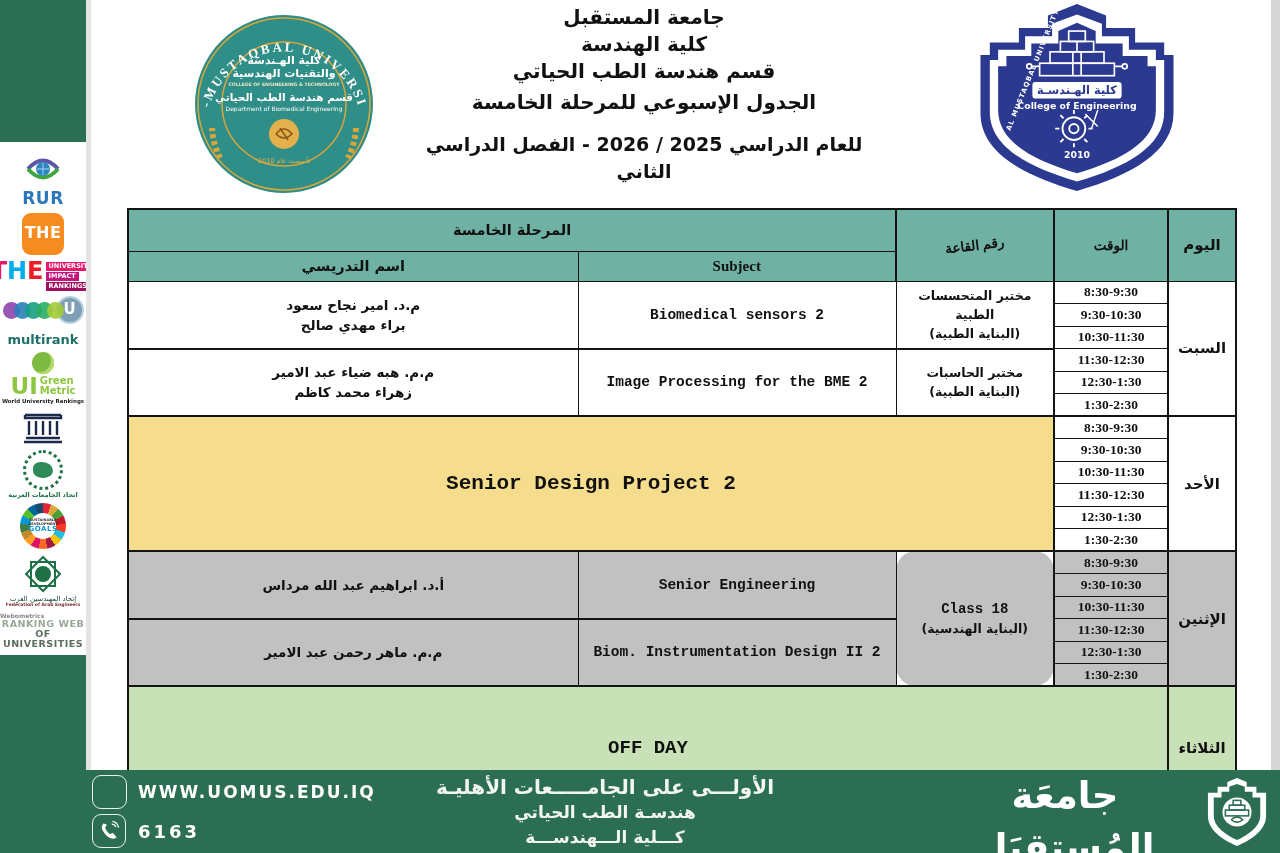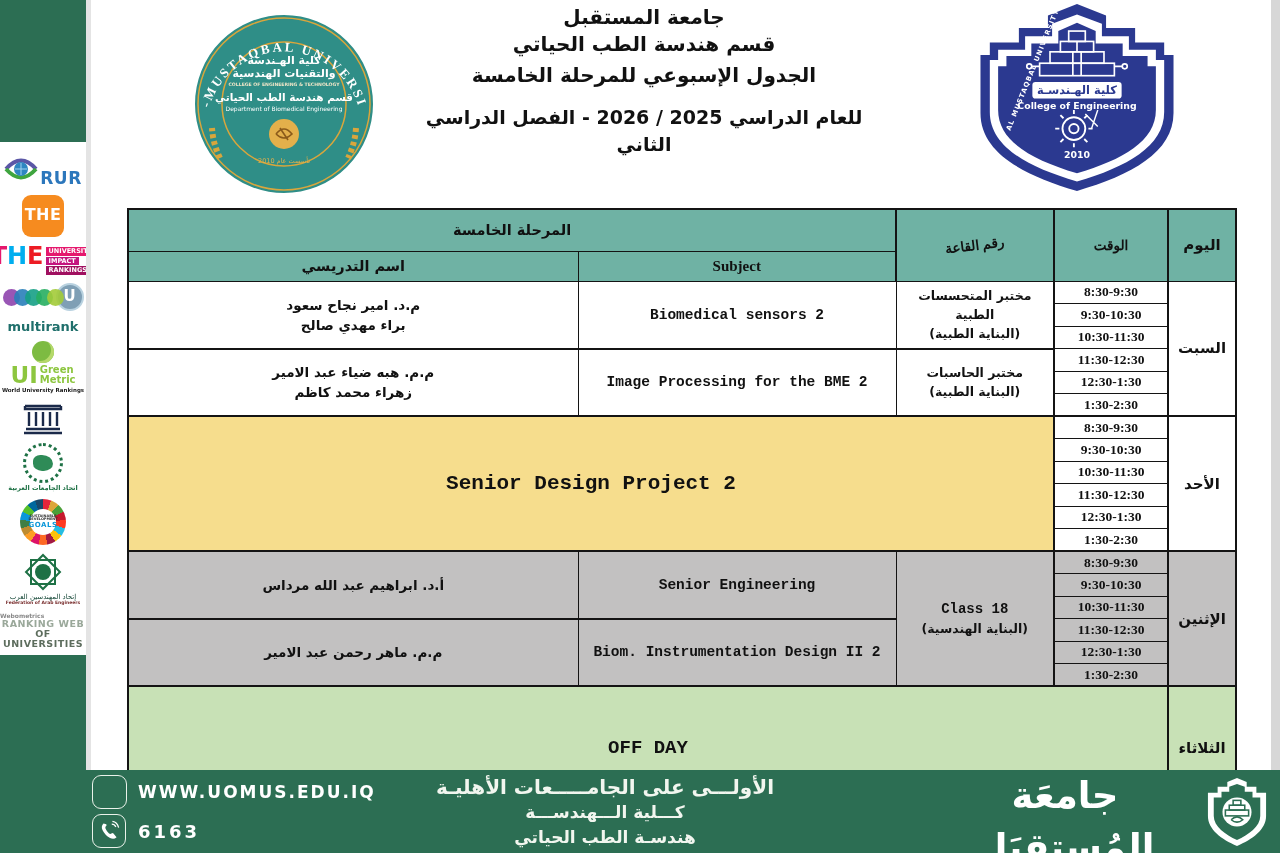--- a/index.html
+++ b/index.html
@@ -13,21 +13,21 @@
   .side-strip { position:absolute; left:0; top:0; width:86px; height:853px; background:#2C6E53; }
   .side-panel {
     position:absolute; left:0; top:142px; width:86px; height:513px; background:#fff;
     display:flex; flex-direction:column; align-items:center; justify-content:space-between;
     padding:8px 0 6px 0; overflow:hidden;
   }
   .v-divider  { position:absolute; left:86px; top:0; width:5px; height:770px; background:#E4E4E4; }
   .right-edge { position:absolute; left:1271px; top:0; width:9px; height:770px; background:#D7D7D7; }
 
   .logo { display:flex; flex-direction:column; align-items:center; justify-content:center; line-height:1.05; text-align:center; }
-  .rur-wrap { flex-direction:row; gap:2px;align-items:flex-end; }
+  .rur-wrap { flex-direction:column; gap:2px; }
   .rur-txt { color:#2C77BC; font-weight:bold; font-size:17px; letter-spacing:0.5px; }
   .the-box { width:42px; height:42px; background:#F68B1F; border-radius:9px; display:flex; align-items:center; justify-content:center; }
   .the-box span { color:#fff; font-weight:bold; font-size:16px; letter-spacing:0.5px; }
   .impact { flex-direction:row; gap:2px; align-items:flex-start; }
   .impact-the { font-weight:bold; font-size:24px; line-height:24px; }
   .impact-the .t{color:#E5186D}.impact-the .h{color:#00AEEF}.impact-the .e{color:#ED1C24}
   .impact-bars { display:flex; flex-direction:column; gap:1px; margin-top:3px; }
   .impact-bars span { display:block; color:#fff; font-size:6.5px; font-weight:bold; padding:1px 3px; }
   .ib1{background:#E5186D}.ib2{background:#C4157F;align-self:flex-start}.ib3{background:#A01060;align-self:flex-start}
   .mr-circles { display:flex; align-items:center; height:30px; }
@@ -79,21 +79,21 @@
   td { border:1px solid #141414; text-align:center; vertical-align:middle; font-weight:bold; padding:0; }
   .hrow1 { height:42px; } .hrow2 { height:30px; } tr.slot { height:22.5px; } tr.tue-row { height:124px; }
   .teal { background:#6FB2A4; }
   .th-stage { font-size:14.5px;margin-left:30px; }
   .th-ar { font-size:14.5px; }
   .th-subject { font-size:15px; font-family:"Liberation Serif","DejaVu Serif",serif;margin-top:40px; }
   .th-room span { display:inline-block; transform:rotate(-7deg); }
   .serif { font-family:Liberation Mono, monospace; }
   .instr { font-size:13.5px; line-height:20px; }
   .subj  { font-size:14.5px; }
-  .room  { font-size:12.5px; line-height:19px; }
+  .room  { font-size:12.5px; line-height:19px;border-radius:20px; }
   .time  { font-family:"Liberation Serif","DejaVu Serif",serif; font-size:13.5px; border-left:2px solid #141414; }
   .day   { font-size:15px; border-left:2.5px solid #141414; }
   .bt2   { border-top:2.5px solid #141414; }
   .btc   { border-top:2px solid #141414; }
   .graybg   { background:#C2C1C1; }
   .yellowbg { background:#F6DD8D; font-size:21px; }
   .offbg    { background:#C8E1B6; }
   .offcell  { font-size:19px; }
 
   
@@ -212,20 +212,21 @@
   <text x="94" y="78" text-anchor="middle" font-size="4.6" font-weight="bold" fill="#F0E6C8">COLLEGE OF ENGINEERING &amp; TECHNOLOGY</text>
   <text x="94" y="93" text-anchor="middle" font-size="10.5" font-weight="bold" fill="#ffffff">قسم هندسة الطب الحياتي</text>
   <text x="94" y="103" text-anchor="middle" font-size="6" fill="#ffffff">Department of Biomedical Engineering</text>
   <circle cx="94" cy="126" r="15" fill="#E3B04B"></circle>
   <path d="M86 126 q8 -10 16 0 q-8 8 -16 0 M90 120 l8 12" fill="none" stroke="#8A5A1A" stroke-width="1.6"></path>
   <text x="94" y="155" text-anchor="middle" font-size="6.5" fill="#E3B04B">تأسست عام 2010</text>
 </svg>
 
 <div class="header-block">
   <div class="hl rtl">جامعة المستقبل</div>
+  <div class="hl rtl">كلية الهندسة</div>
   <div class="hl rtl">قسم هندسة الطب الحياتي</div>
   <div class="hl hl4 rtl">الجدول الإسبوعي للمرحلة الخامسة</div>
   <div class="hl hl5 rtl">للعام الدراسي 2025 / 2026 - الفصل الدراسي الثاني</div>
 </div>
 
 <svg class="seal-right" viewBox="0 0 200 185">
   <path d="M100 2 L128 13 L128 25 L156 25 L156 39 L184 39 L184 51 L193 51 L193 107
            C193 145 152 167 100 182 C48 167 7 145 7 107 L7 51 L16 51 L16 39 L44 39 L44 25 L72 25 L72 13 Z" fill="#2B3990"></path>
   <path d="M100 12 L124 21 L124 33 L150 33 L150 46 L176 46 L176 56 L184 56 L184 106
            C184 139 148 159 100 173 C52 159 16 139 16 106 L16 56 L24 56 L24 46 L50 46 L50 33 L76 33 L76 21 Z" fill="#ffffff"></path>
@@ -383,22 +384,22 @@
   <div class="f-ico f-phone">
     <svg width="22" height="22" viewBox="0 0 32 32">
       <path d="M8 5 q-4 4 -1.5 9.5 q3.5 7.5 11 11.5 q5.5 2.8 9.5 -1 l-4.5 -5.5 q-1.5 -1 -3 0.2 q-1.8 1.4 -3.8 -0.6 q-3.6 -3.6 -4.8 -6.8 q-0.8 -2.2 0.8 -3.6 q1.6 -1.4 0.3 -2.7 z" fill="#fff"></path>
       <path d="M20 6 q4 0 6 4 M21 2 q7 1 9 9" fill="none" stroke="#fff" stroke-width="1.8"></path>
     </svg>
   </div>
   <div class="f-tel">6163</div>
 
   <div class="f-center">
     <div class="f-c1 rtl">الأولـــى على الجامـــــعات الأهليـة</div>
+    <div class="f-c2 rtl">هندسـة الطب الحياتي</div>
     <div class="f-c2 rtl">كـــلية الـــهندســـة</div>
-    <div class="f-c2 rtl">هندسـة الطب الحياتي</div>
   </div>
 
   <div class="f-brand">
     <div class="f-brand-ar rtl">جامعَة المُستقبَل</div>
 
   </div>
   <svg class="f-shield" viewBox="0 0 64 72">
     <path d="M32 1 L42 5 L42 10 L52 10 L52 16 L62 16 L62 40 C62 54 48 64 32 71 C16 64 2 54 2 40 L2 16 L12 16 L12 10 L22 10 L22 5 Z" fill="#fff"></path>
     <path d="M32 7 L40 10 L40 15 L48 15 L48 21 L56 21 L56 40 C56 51 44 59 32 65 C20 59 8 51 8 40 L8 21 L16 21 L16 15 L24 15 L24 10 Z" fill="#2C6E53"></path>
     <circle cx="32" cy="36" r="15" fill="#fff"></circle>

